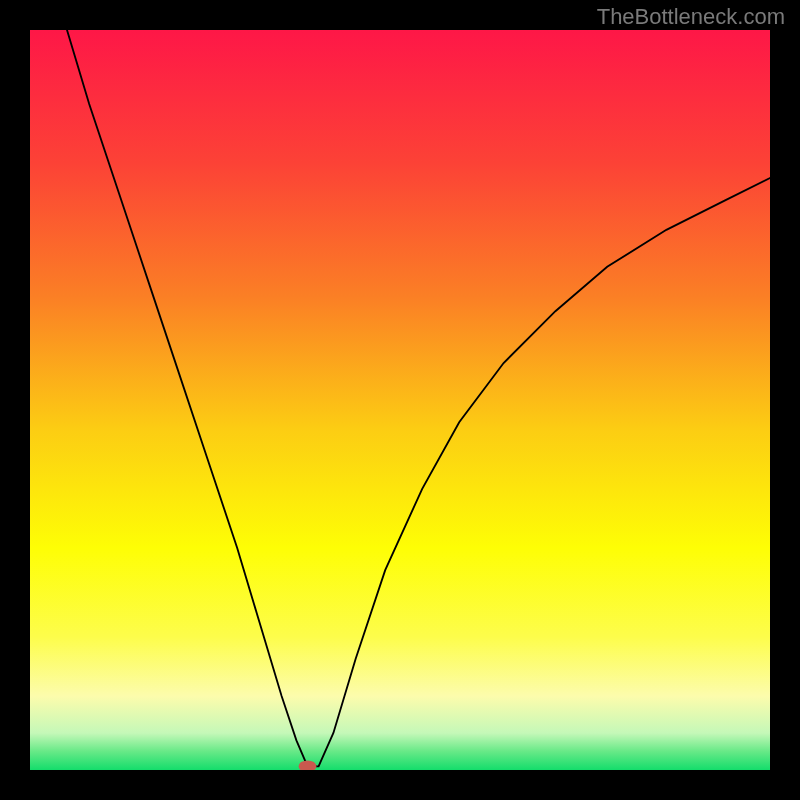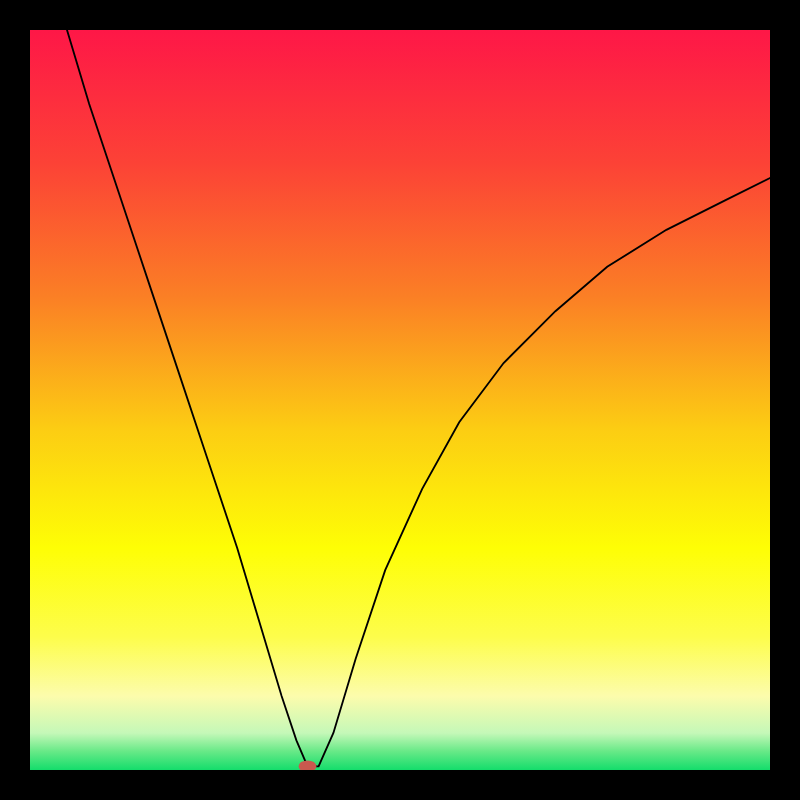--- a/index.html
+++ b/index.html
@@ -70,13 +70,14 @@
             <stop offset="100%" stop-color="#14dd6b"></stop>
           </linearGradient>
       </defs>
       <rect x="0" y="0" width="100" height="100" fill="url(#bg-grad)"></rect>
     </svg>
     <svg class="curve-layer" viewBox="0 0 100 100" preserveAspectRatio="none">
       <path id="curve-path" fill="none" stroke="#000000" stroke-width="0.25" stroke-linecap="round" d="M5.000 0.000 L8.000 10.000 L12.000 22.000 L16.000 34.000 L20.000 46.000 L24.000 58.000 L28.000 70.000 L31.000 80.000 L34.000 90.000 L36.000 96.000 L37.500 99.500 L39.000 99.500 L41.000 95.000 L44.000 85.000 L48.000 73.000 L53.000 62.000 L58.000 53.000 L64.000 45.000 L71.000 38.000 L78.000 32.000 L86.000 27.000 L94.000 23.000 L100.000 20.000"></path>
       <ellipse id="marker-dot" fill="#c9594e" cx="37.5" cy="99.5" rx="1.2" ry="0.8"></ellipse>
     </svg>
   </div>
+  <div class="watermark">TheBottleneck.com</div>
 </div>
 
 </body></html>

